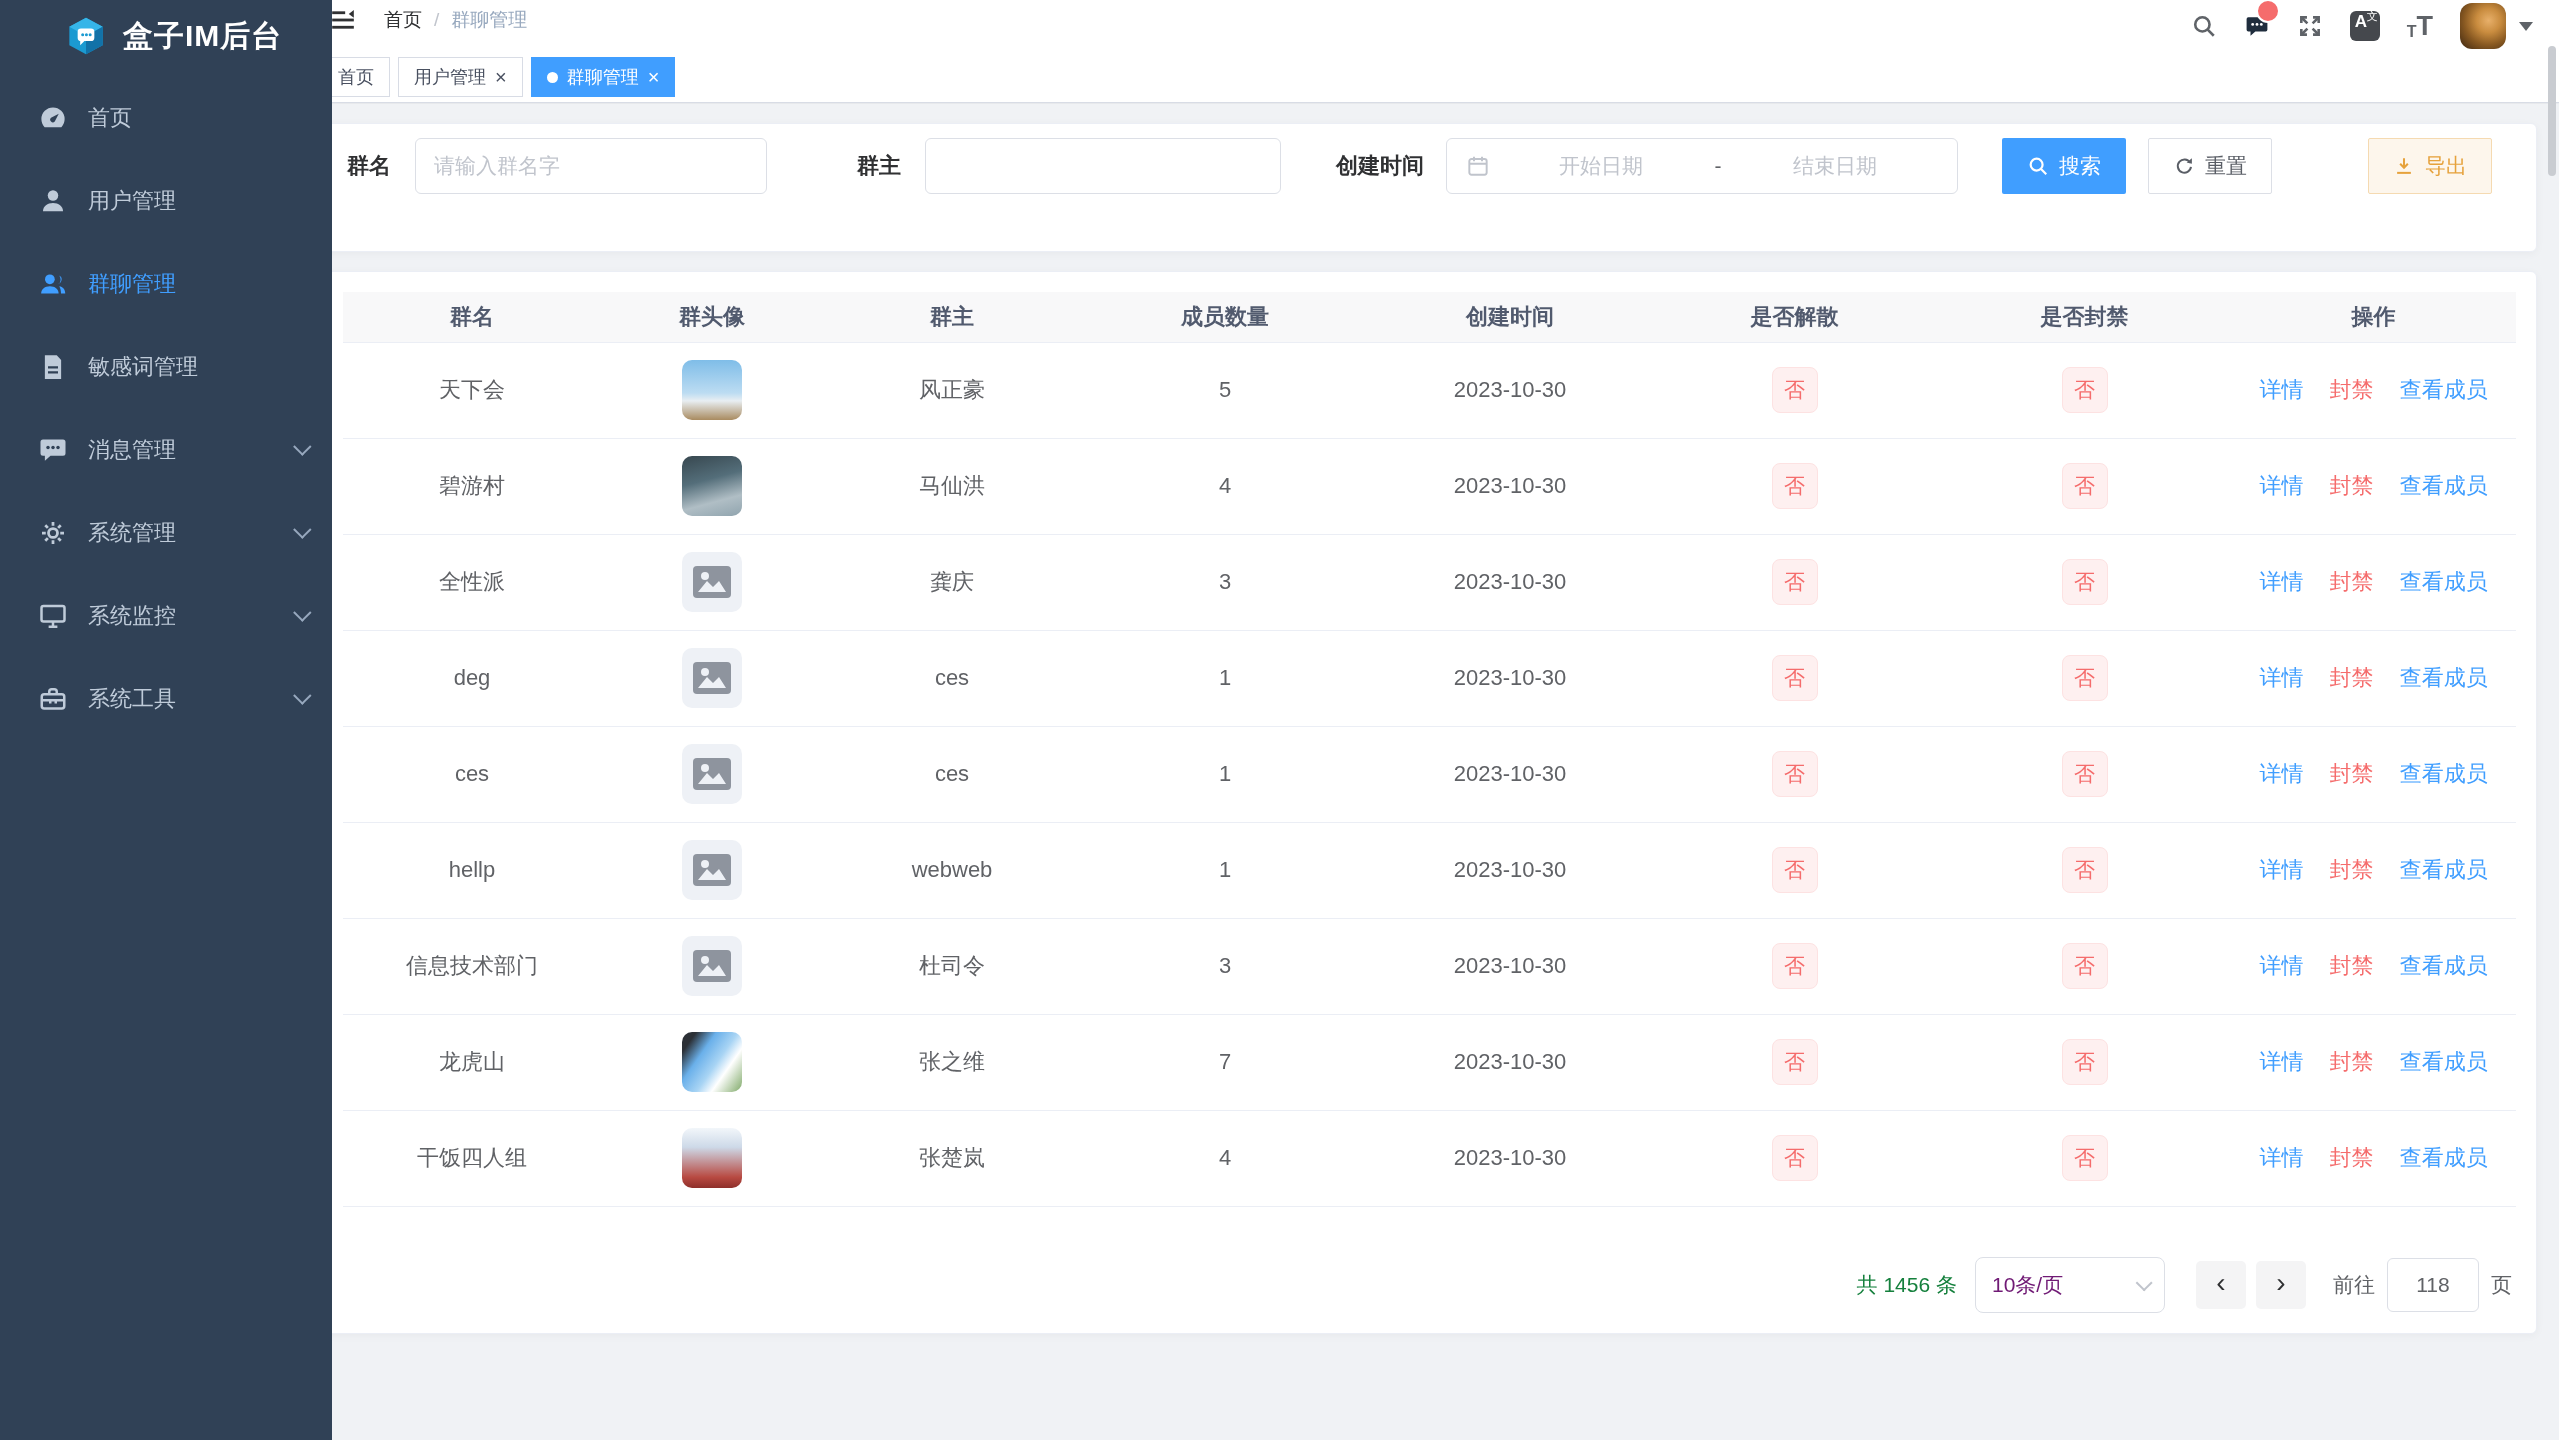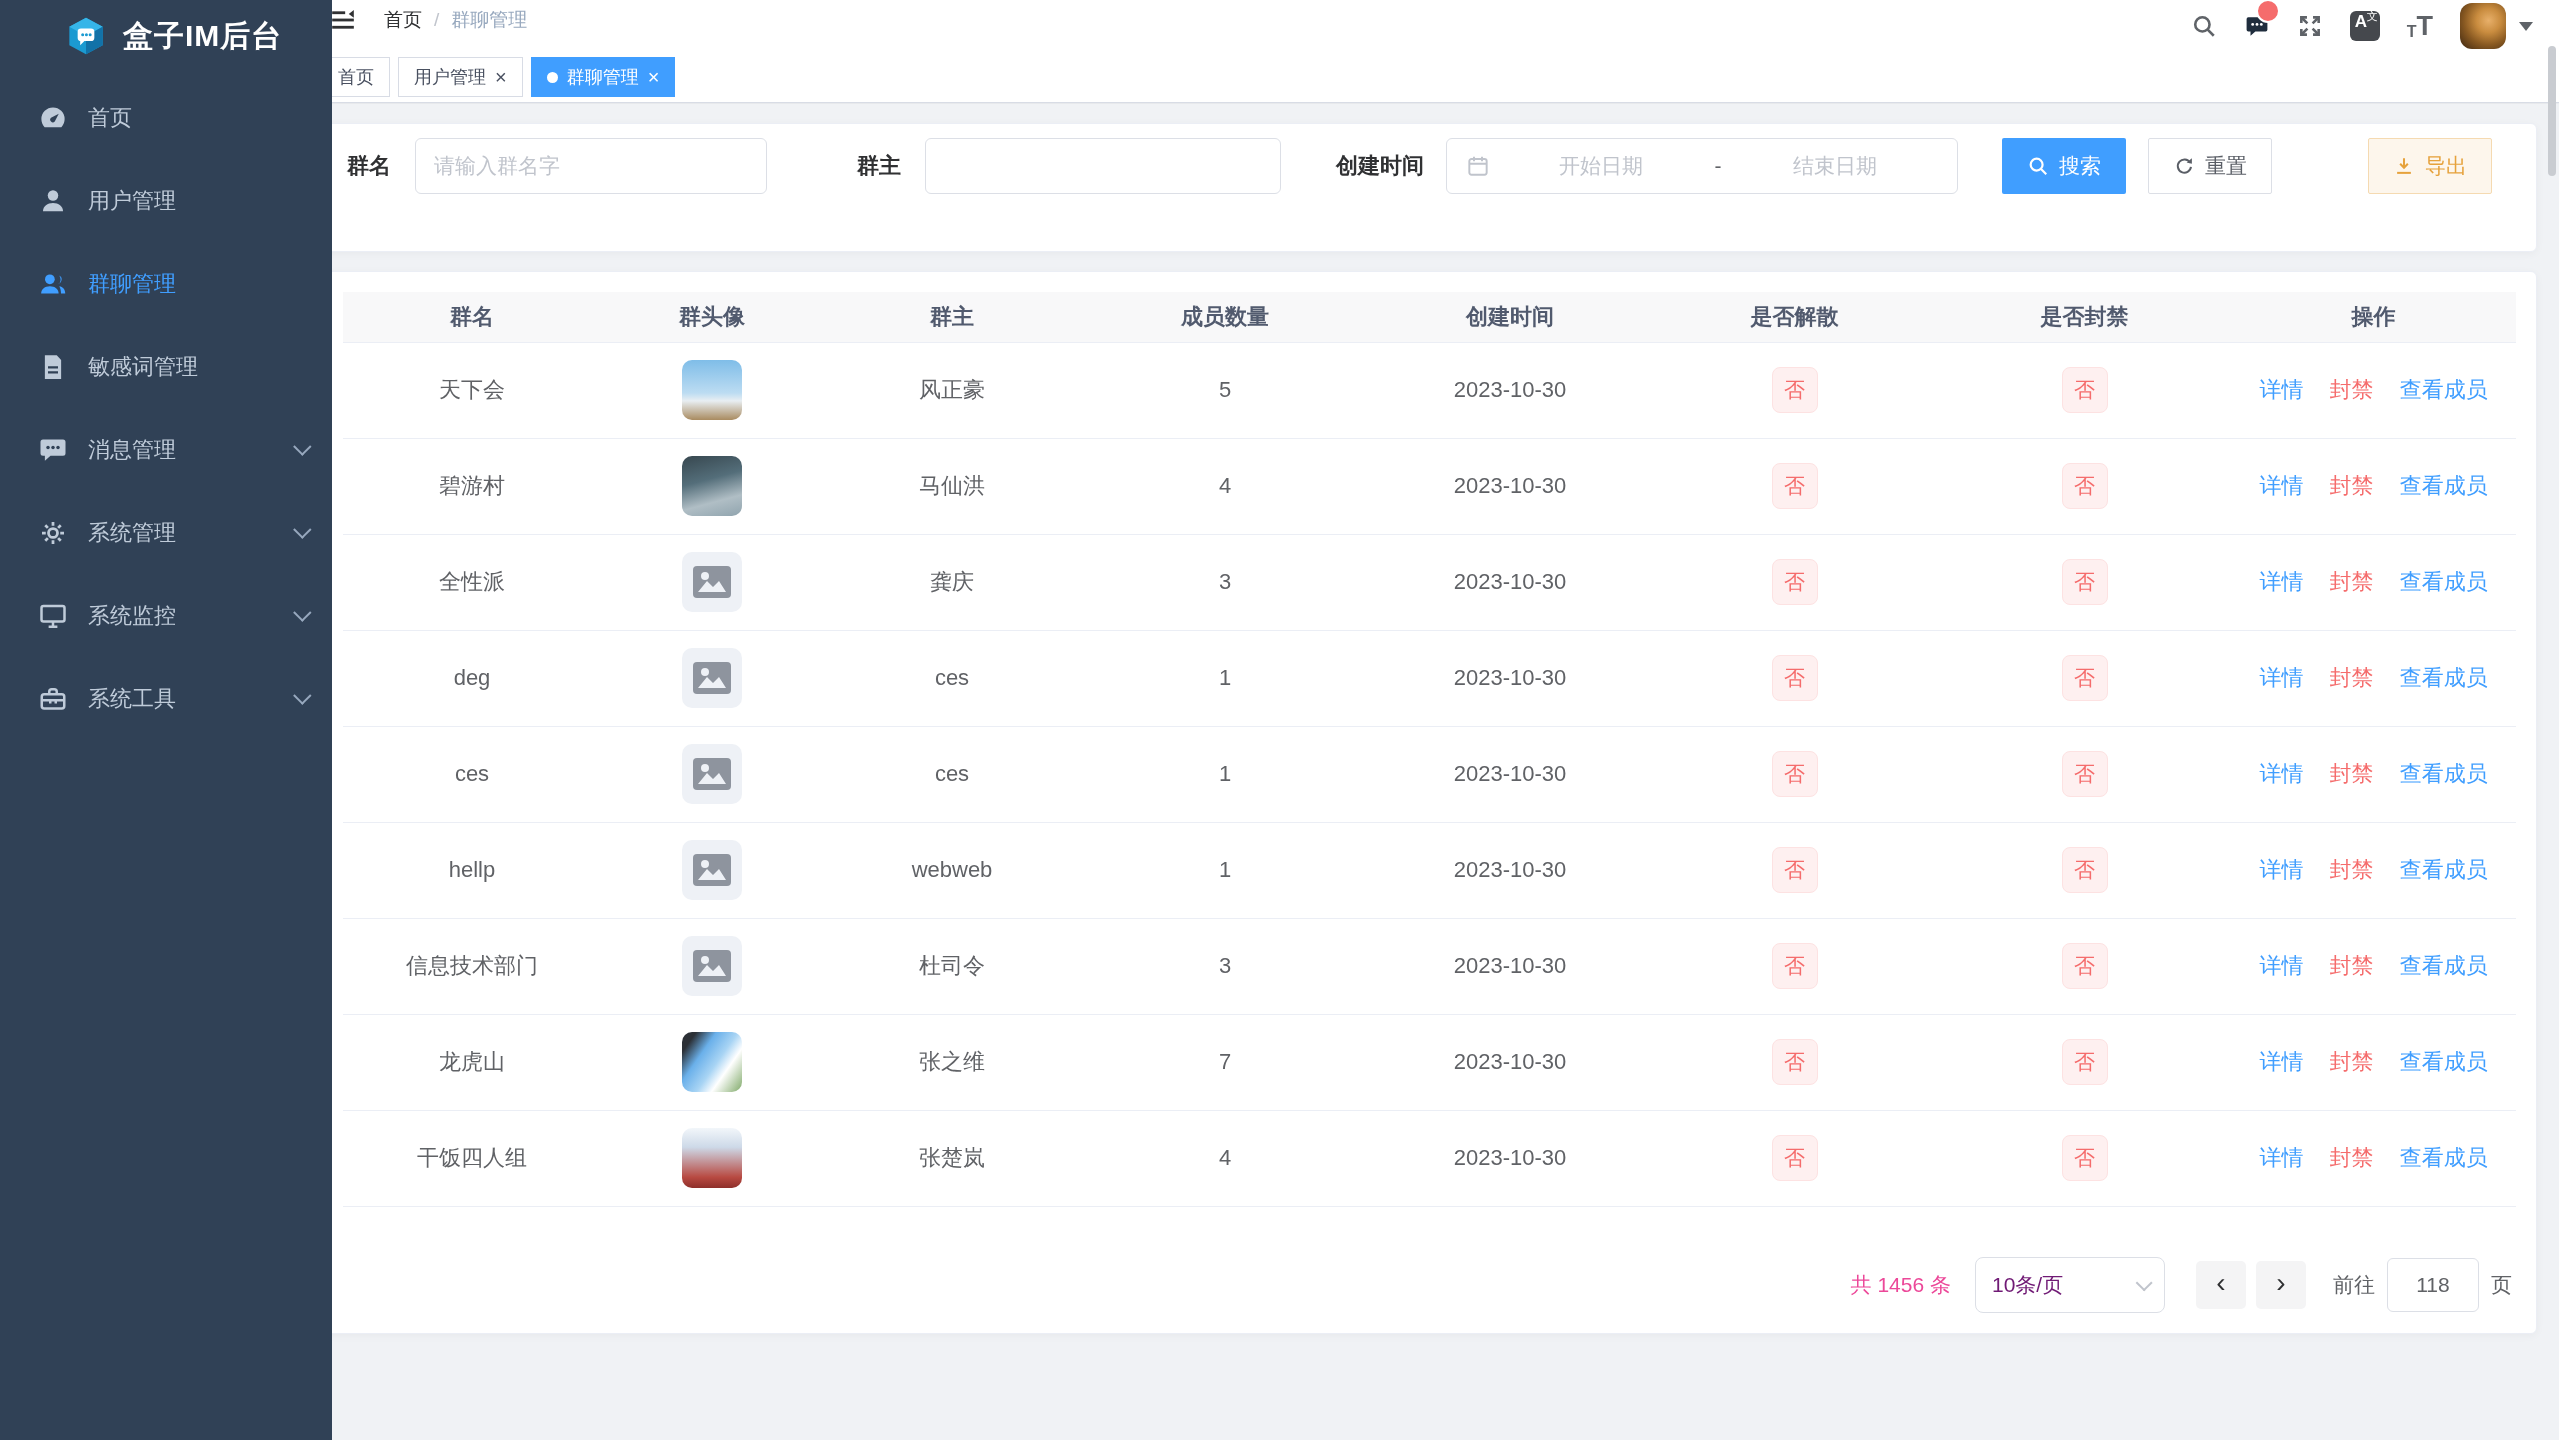--- a/index.html
+++ b/index.html
@@ -80,21 +80,21 @@
   .avatar.photo-portrait  { background:linear-gradient(165deg,#37474f 0%,#546e7a 40%,#b0bec5 72%,#90a4ae 100%); }
   .avatar.photo-group-gray{ background:linear-gradient(180deg,#f0f0ee 0%,#d8d8d6 40%,#9fa2a6 78%,#6f7276 100%); }
   .avatar.photo-sky2      { background:linear-gradient(125deg,#2c3036 0%,#2c3036 14%,#6ab0ea 34%,#a8d4f4 55%,#ffffff 70%,#7fa968 100%); }
   .avatar.photo-anime     { background:linear-gradient(180deg,#f2f6fa 0%,#cdd9e8 32%,#b84a42 82%,#8e2f2a 100%); }
   .badge { display:inline-block; min-width:46px; height:46px; line-height:44px; padding:0 6px; background:#fef0f0; border:1px solid #fde2e2; border-radius:8px; color:#f56c6c; font-size:21px; }
   .lnk { font-size:22px; cursor:pointer; text-decoration:none; margin:0 10px; white-space:nowrap; }
   .lnk.blue { color:#409eff; }
   .lnk.red  { color:#f56c6c; }
   
   .pager { display:flex; align-items:center; justify-content:flex-end; margin-top:50px; padding-right:4px; }
-  .pg-total { font-size:21px; color:#ec4899; margin-right:24px; }
+  .pg-total { font-size:21px; color:#15803d; margin-right:18px; }
   .pg-select { width:190px; height:56px; border:1px solid #dcdfe6; border-radius:8px; display:flex; align-items:center; padding:0 16px; font-size:21px; color:#701a75; cursor:pointer; margin-right:26px; }
   .pg-select .sel-caret { margin-left:auto; width:12px; height:12px; border-right:2px solid #c0c4cc; border-bottom:2px solid #c0c4cc; transform:rotate(45deg) translateY(-3px); }
   .pg-btn { min-width:50px; height:48px; margin:0 5px; border:none; border-radius:5px; background:#f4f4f5; color:#303133; font-size:21px; font-weight:700; font-family:inherit; cursor:pointer; display:inline-flex; align-items:center; justify-content:center; }
   .pg-btn.active { background:#409eff; color:#fff; }
   .pg-btn.nav-arrow { font-size:28px; font-weight:400; padding-bottom:4px; }
   .pg-goto { display:flex; align-items:center; margin-left:22px; font-size:21px; color:#606266; gap:12px; }
   .goto-input { width:92px; height:54px; border:1px solid #dcdfe6; border-radius:6px; display:flex; align-items:center; justify-content:center; font-size:21px; color:#606266; }
   
   .scroll-thumb { position:absolute; right:3px; top:46px; width:8px; height:130px; border-radius:4px; background:#c9ccd1; z-index:9; }
 </style>

